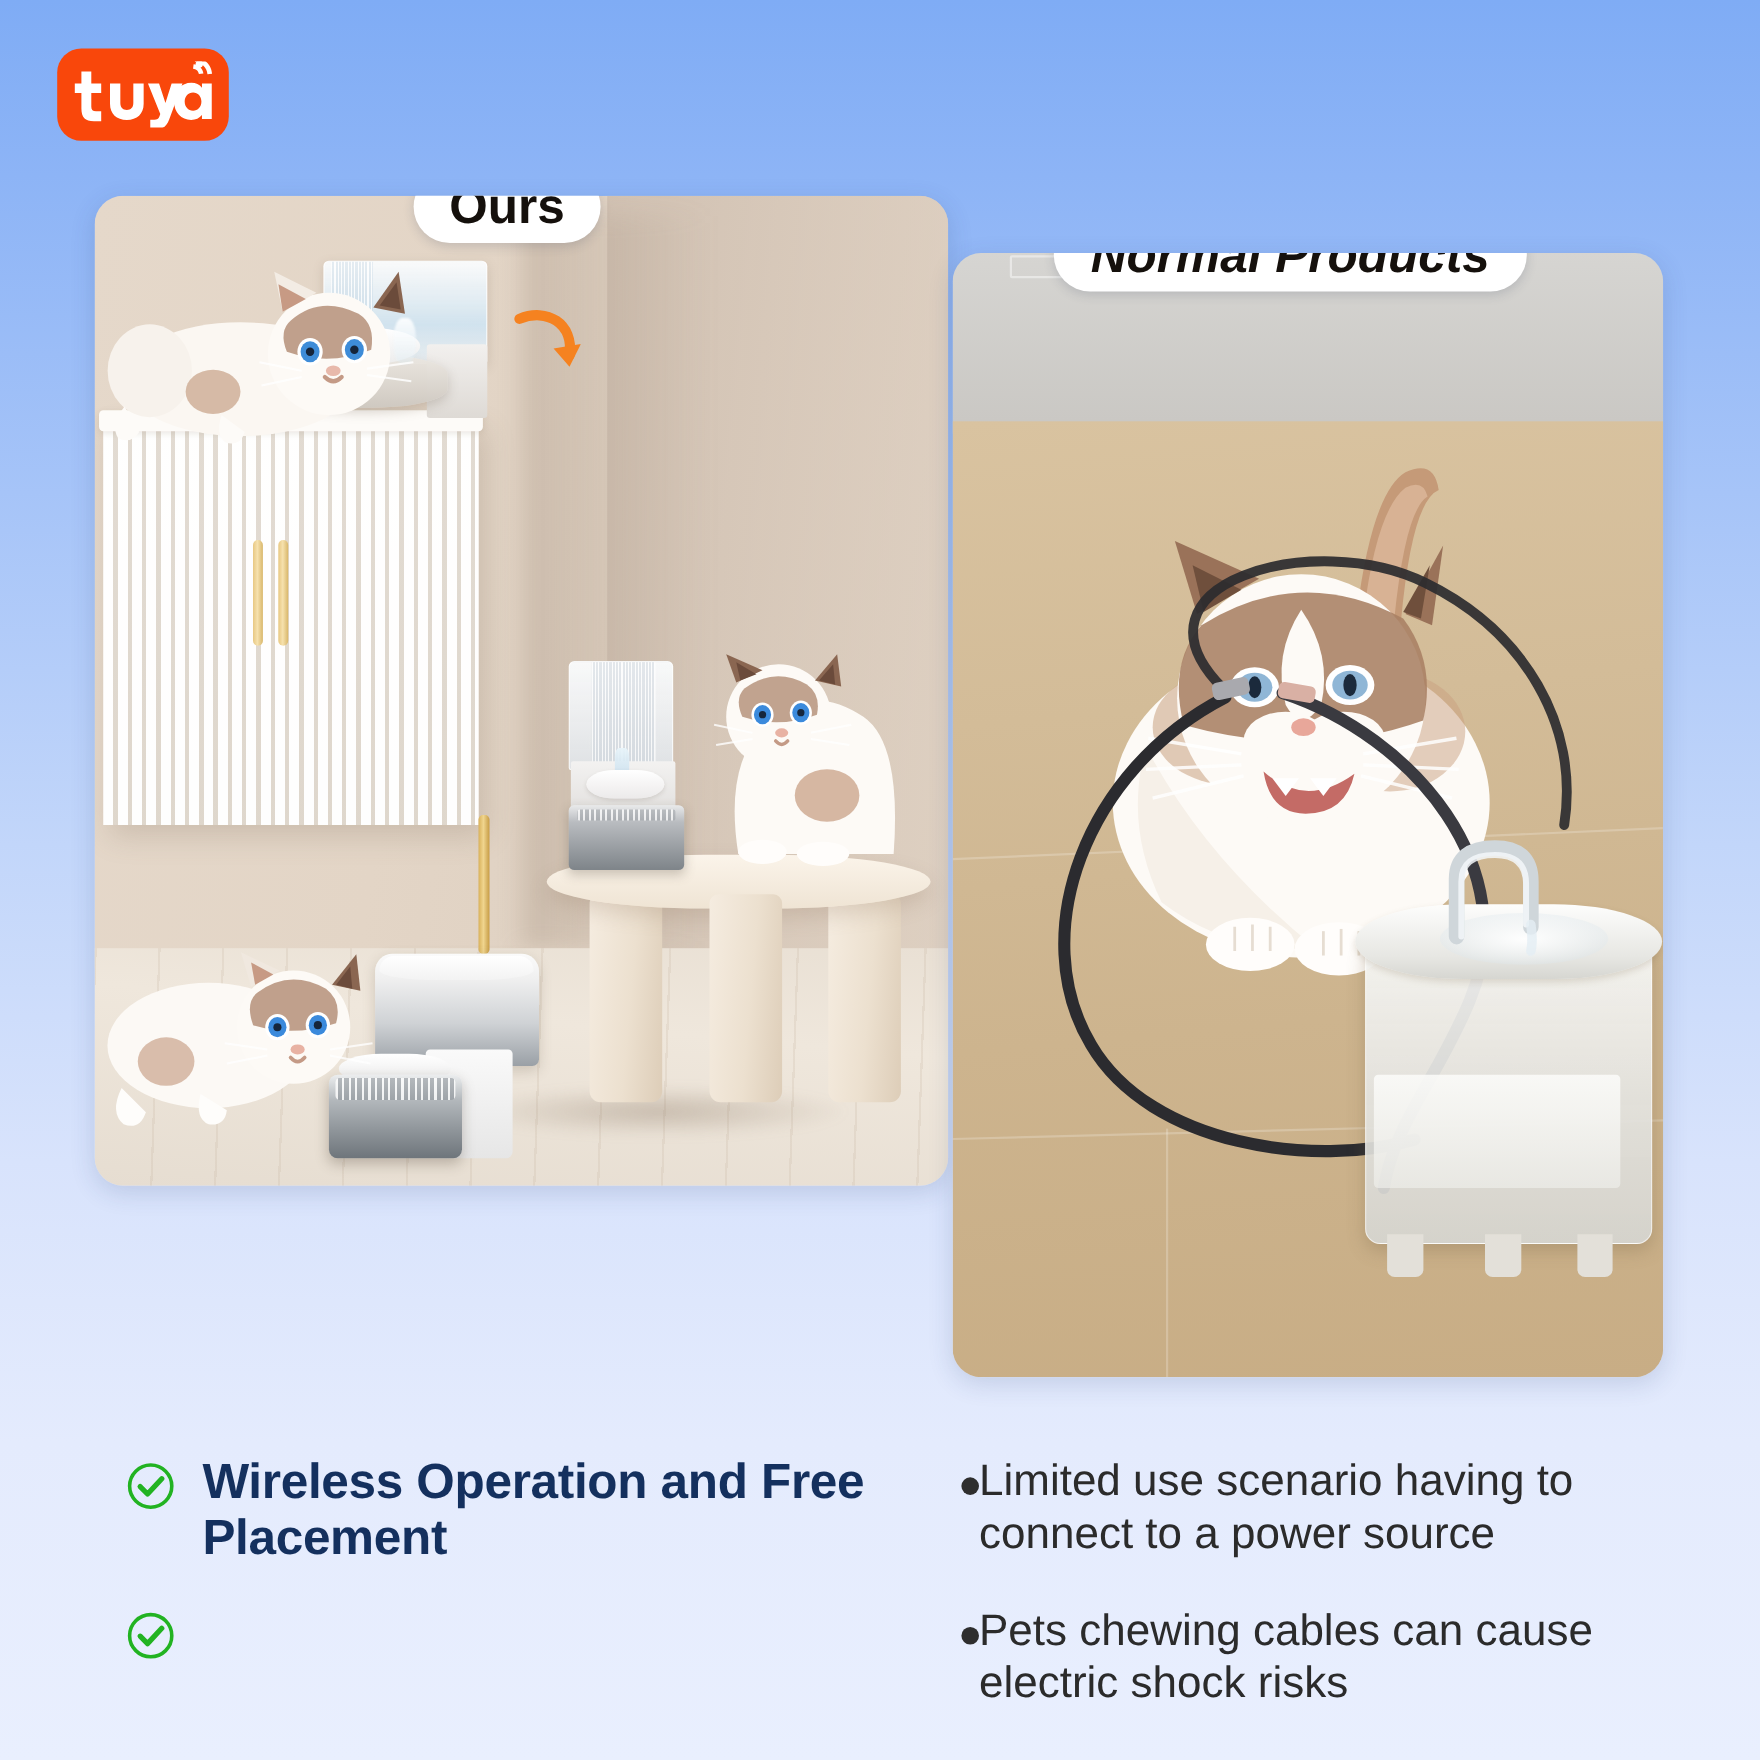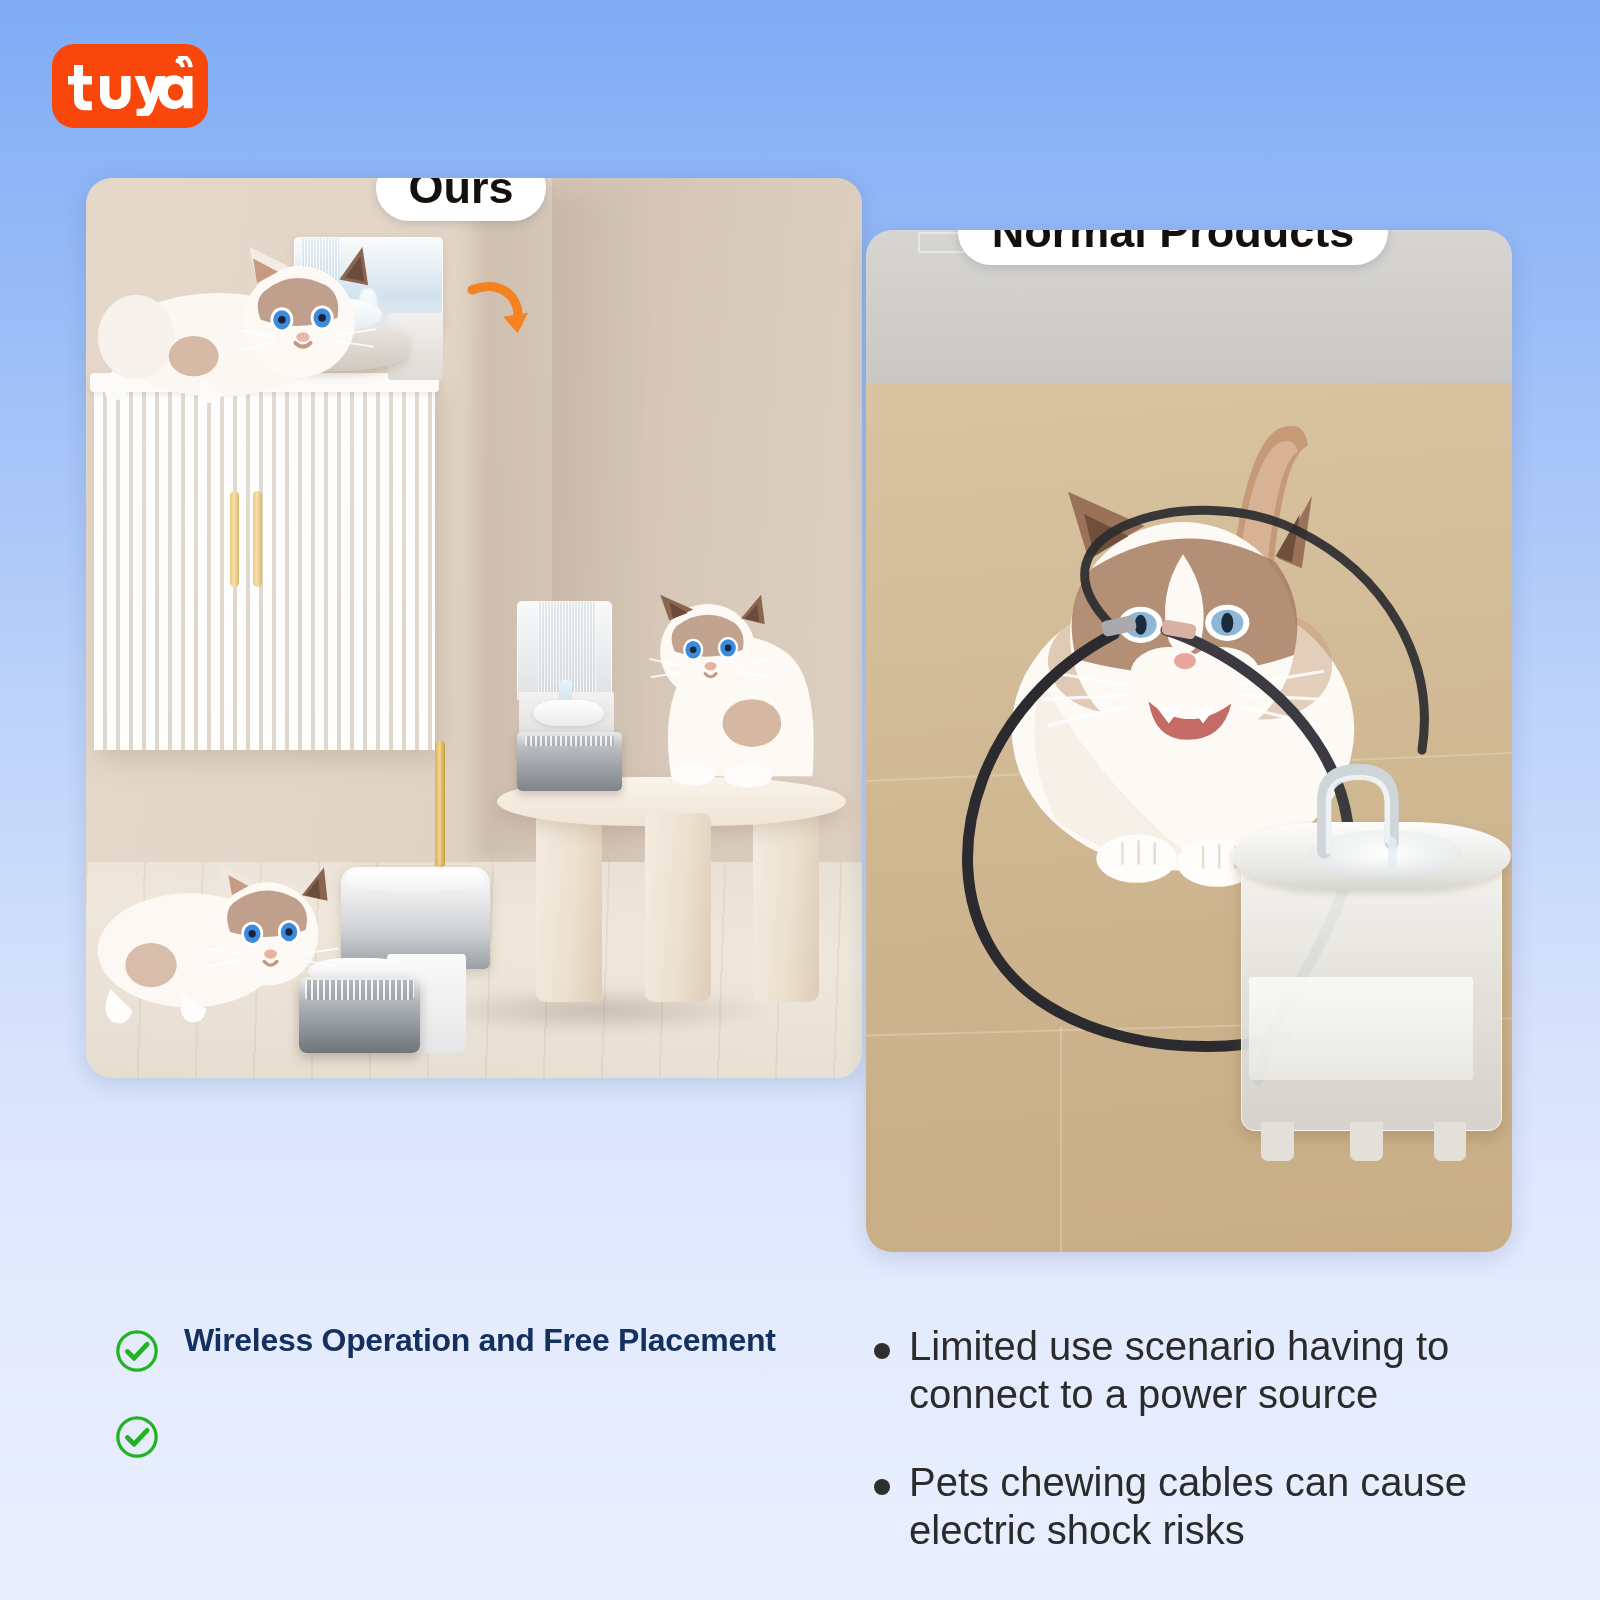--- a/index.html
+++ b/index.html
@@ -320,40 +320,40 @@
     border-radius: 999px;
     display: flex;
     align-items: center;
     justify-content: center;
     font-weight: 700;
     color: #15100c;
     box-shadow: 0 3px 10px rgba(50,60,90,.18);
     z-index: 6;
   }
   .badge-ours    { left: 376px; top: 155px;  width: 170px; height: 66px;  font-size: 45px; }
-  .badge-normal  { left: 958px; top: 199px;  width: 430px; height: 66px;  font-size: 45px; }
+  .badge-normal  { left: 958px; top: 199px;  width: 430px; height: 66px;  font-size: 45px; font-style: italic; }
 
   
   .features-left {
     position: absolute; left: 114px; top: 1322px; width: 700px;
   }
   .feature-row {
     display: flex; align-items: flex-start; gap: 24px; margin-bottom: 34px;
   }
   .check-icon { flex: 0 0 auto; width: 46px; height: 46px; margin-top: 6px; }
   .feature-text {
-    font-size: 32px; font-weight: 700; line-height: 1.13;
+    font-size: 45px; font-weight: 700; line-height: 1.13;
     color: #14305E; letter-spacing: -0.3px;
   }
 
   .features-right {
     position: absolute; left: 874px; top: 1322px; width: 660px;
   }
   .bullet-row {
-    display: flex; align-items: flex-start; gap: 19px; margin-bottom: 40px;
+    display: flex; align-items: flex-start; margin-bottom: 40px;
   }
   .bullet-dot {
     flex: 0 0 auto; width: 16px; height: 16px; border-radius: 50%;
     background: #2E2E2E; margin-top: 21px;
   }
   .bullet-text {
     font-size: 40px; font-weight: 400; line-height: 1.2; color: #2B2B2B;
   }
 </style>
 </head>

